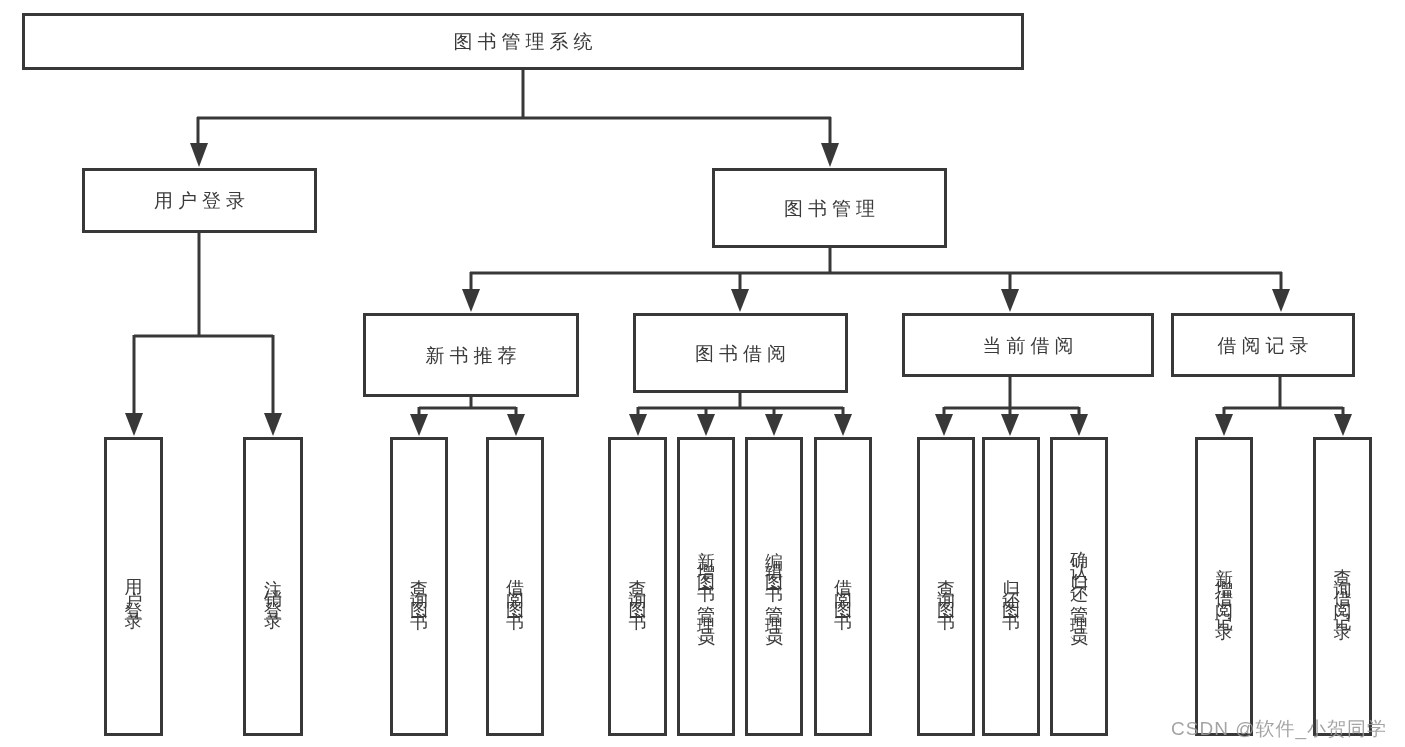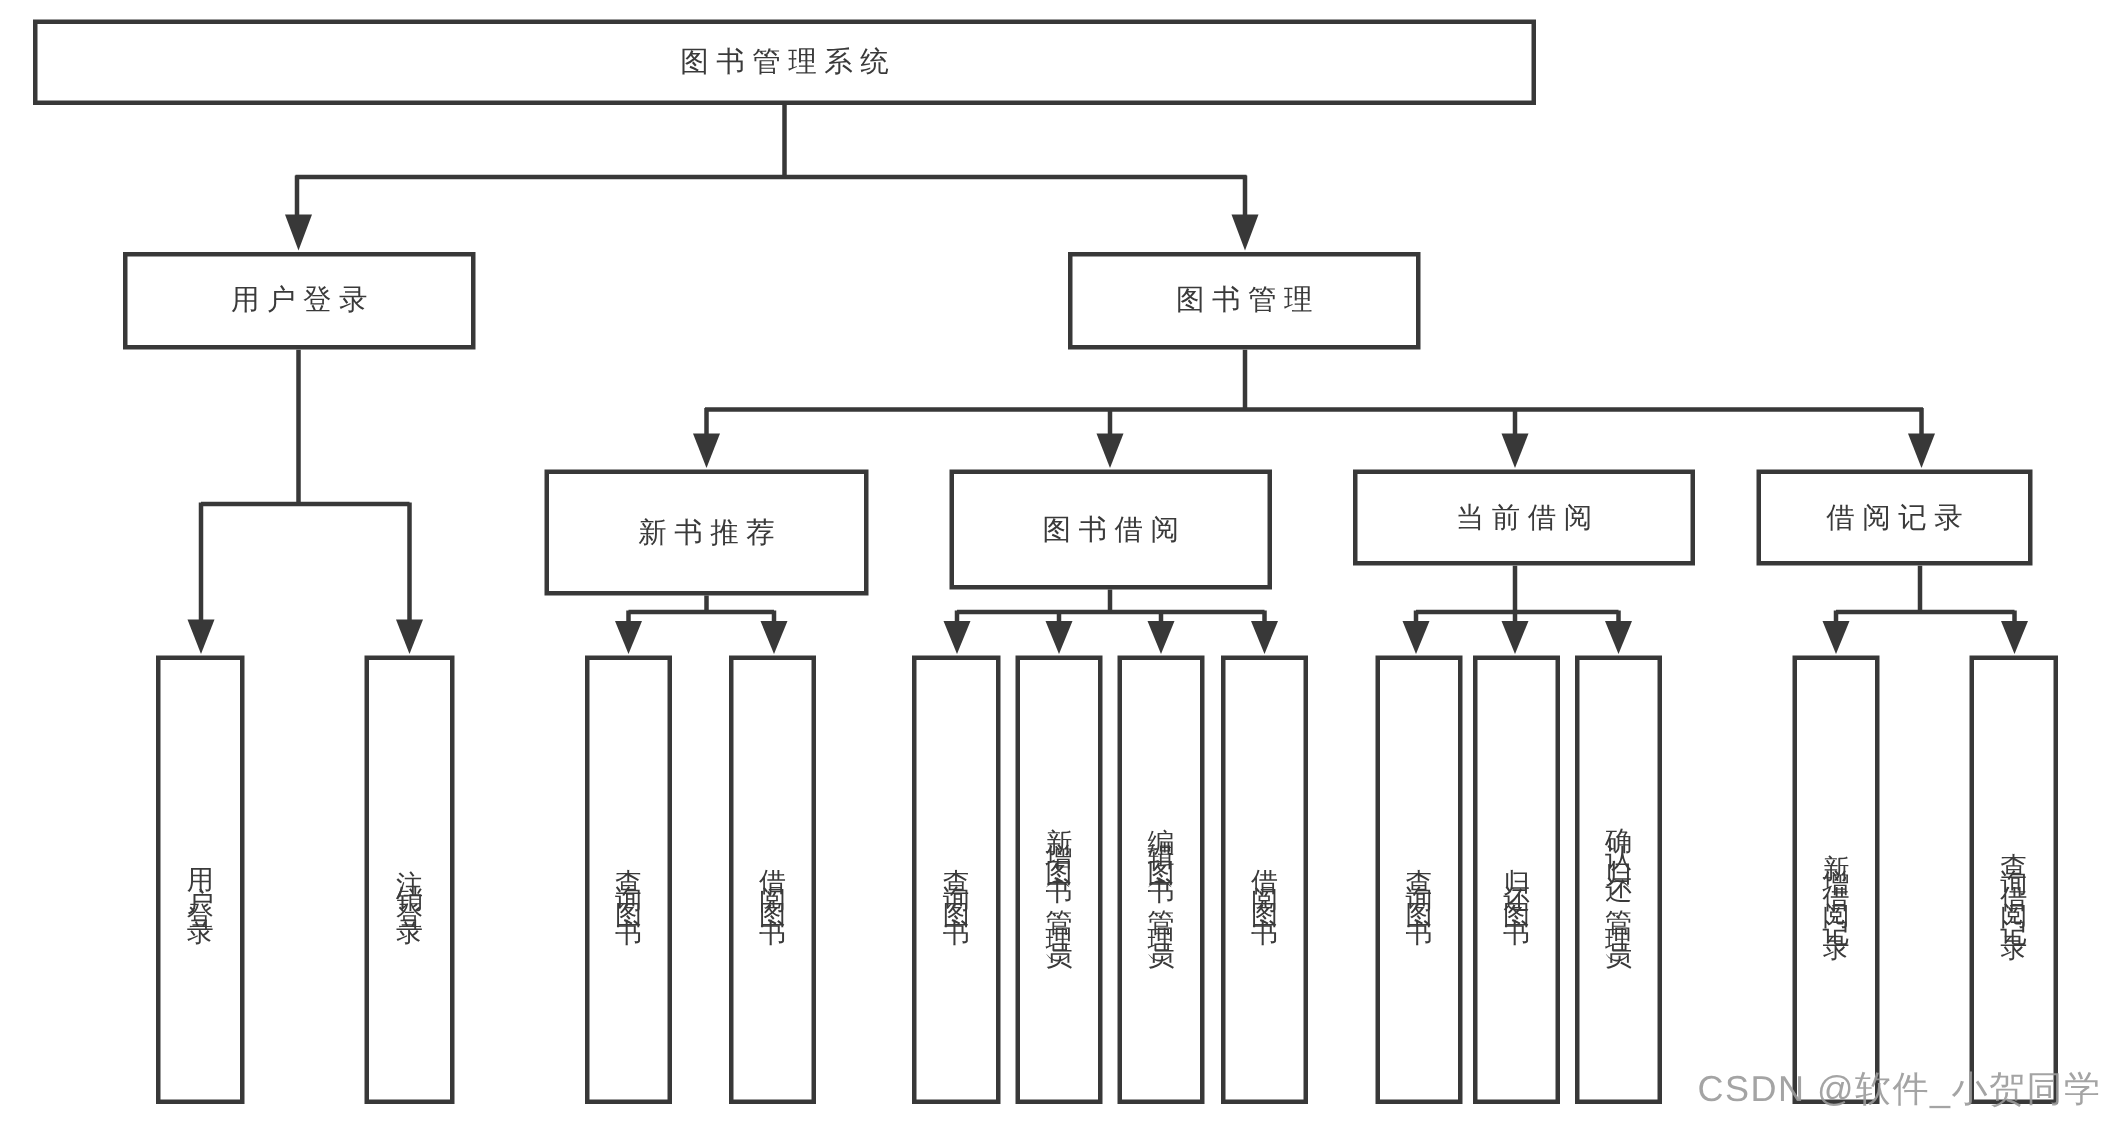--- a/index.html
+++ b/index.html
@@ -41,23 +41,23 @@
   }
   .node.v {
     writing-mode: vertical-rl;
     text-orientation: mixed;
     font-size: 18px;
     letter-spacing: 11px;
     line-height: 1;
   }
   .watermark {
     position: absolute;
-    right: 4px;
+    right: 18px;
     bottom: 5px;
-    font-size: 24px;
+    font-size: 19px;
     color: #9b9b9b;
     letter-spacing: 1px;
     opacity: 0.9;
     white-space: nowrap;
   }
 </style>
 </head>
 <body>
 
 <div class="canvas">
@@ -102,25 +102,25 @@
       <polygon points="1001,414 1019,414 1010,436"></polygon>
       <polygon points="1070,414 1088,414 1079,436"></polygon>
       <polygon points="1215,414 1233,414 1224,436"></polygon>
       <polygon points="1334,414 1352,414 1343,436"></polygon>
     </g>
   </svg>
 
   <div class="node h" style="left:22px; top:13px; width:1002px; height:57px;">图书管理系统</div>
 
   <div class="node h" style="left:82px; top:168px; width:235px; height:65px;">用户登录</div>
-  <div class="node h" style="left:712px; top:168px; width:235px; height:65px;">图书管理</div>
+  <div class="node h" style="left:712px; top:168px; width:235px; height:80px;">图书管理</div>
 
   <div class="node h" style="left:363px; top:313px; width:216px; height:84px;">新书推荐</div>
   <div class="node h" style="left:633px; top:313px; width:215px; height:80px;">图书借阅</div>
-  <div class="node h" style="left:902px; top:313px; width:228px; height:64px;text-align:center;">当前借阅</div>
+  <div class="node h" style="left:902px; top:313px; width:252px; height:64px;text-align:center;">当前借阅</div>
   <div class="node h" style="left:1171px; top:313px; width:184px; height:64px;">借阅记录</div>
 
   <div class="node v" style="left:104px; top:437px; width:59px; height:299px;">用户登录</div>
   <div class="node v" style="left:243px; top:437px; width:60px; height:299px;">注销登录</div>
 
   <div class="node v" style="left:390px; top:437px; width:58px; height:299px;">查询图书</div>
   <div class="node v" style="left:486px; top:437px; width:58px; height:299px;">借阅图书</div>
 
   <div class="node v" style="left:608px; top:437px; width:59px; height:299px;">查询图书</div>
   <div class="node v" style="left:677px; top:437px; width:58px; height:299px;">新增图书（管理员）</div>

